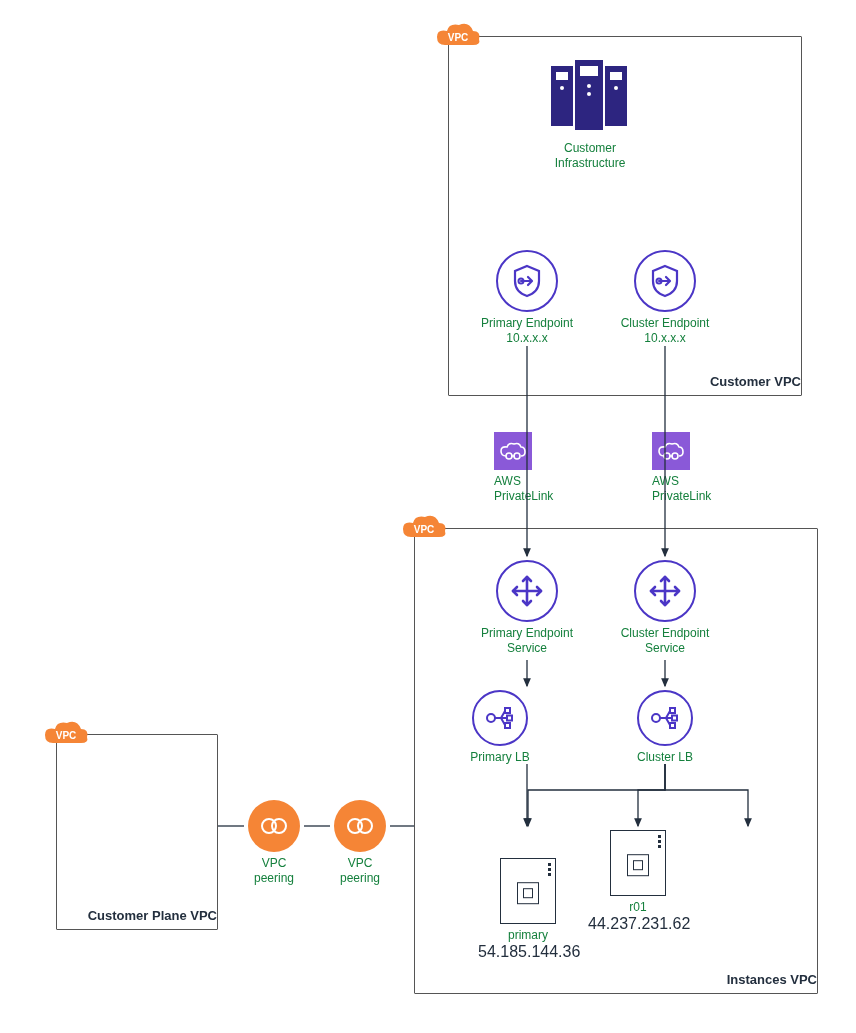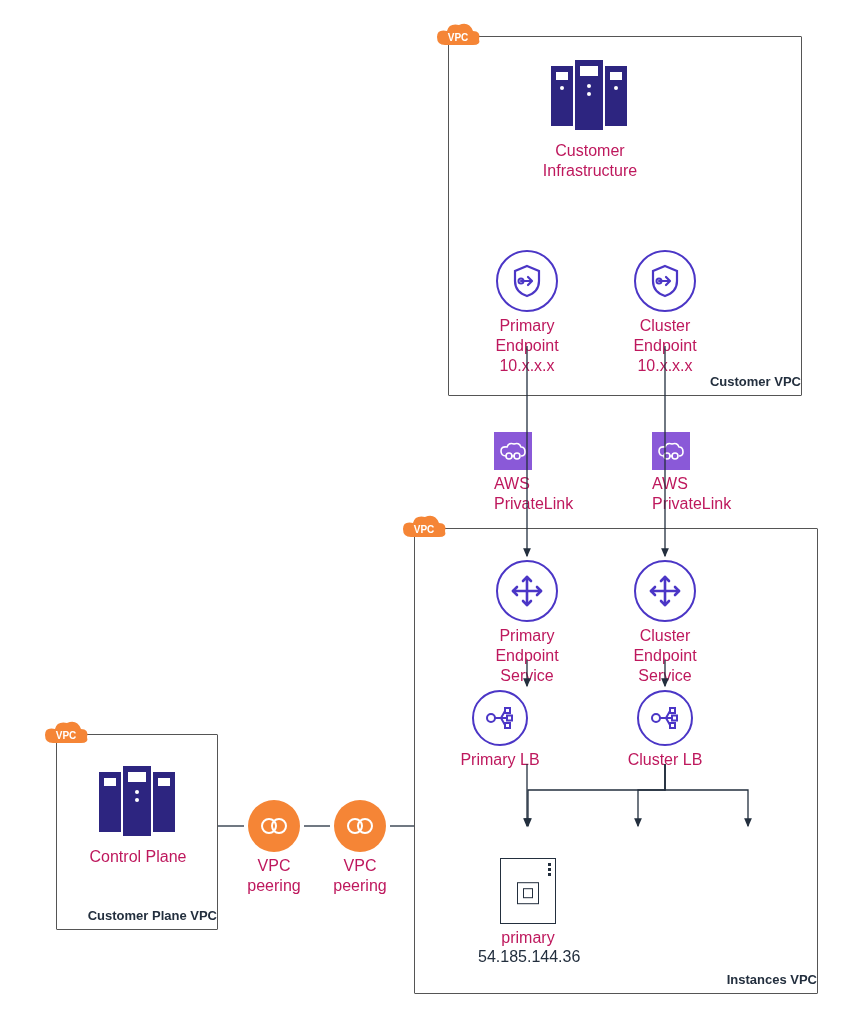--- a/index.html
+++ b/index.html
@@ -35,23 +35,23 @@
     text-align: right;
     font-weight: 700;
     font-size: 13px;
   }
   .node {
     position: absolute;
     text-align: center;
   }
   .node-label {
     margin-top: 4px;
-    font-size: 16px;
+    font-size: 12px;
     line-height: 1.25;
-    color: #be185d;
+    color: #15803d;
   }
   .node-sub {
     font-size: 16px;
     color: #232f3e;
   }
   
   .endpoint-circle {
     width: 58px; height: 58px;
     border: 2.5px solid #4b36c6;
     border-radius: 50%;
@@ -263,48 +263,43 @@
       <div class="dots">
           <span></span>
           <span></span>
           <span></span>
         </div>
         <div class="cpu"></div>
     </div>
     <div class="node-label">primary</div>
     <div class="node-sub">54.185.144.36</div>
   </div>
+  <div class="node" style="left:588px; top:830px; width:100px;">
+    <div class="instance-box">
+      <div class="dots">
+          <span></span>
+          <span></span>
+          <span></span>
+        </div>
+        <div class="cpu"></div>
+    </div>
+    <div class="node-label">r01</div>
+    <div class="node-sub">44.237.231.62</div>
+  </div>
 
   <div class="vpc-box" style="left:56px; top:734px; width:162px; height:196px;">
     <div class="vpc-badge">
       <svg viewBox="0 0 46 30">
           <path d="M10 22 Q2 22 2 14 Q2 6 12 8 Q14 0 24 2 Q34 -2 38 8 Q46 8 44 16 Q46 22 38 22 Z" fill="#f58536"></path>
           <text x="23" y="18" text-anchor="middle" font-size="10" font-weight="700" fill="#fff">VPC</text>
         </svg>
     </div>
     <div class="vpc-title">Customer Plane VPC</div>
   </div>
 
-  <div class="node" style="left:86px; top:766px; width:104px;">
-    <svg width="78" height="74" viewBox="0 0 78 74">
-      <g fill="#2d2580">
-        <rect x="0" y="6" width="22" height="60"></rect>
-        <rect x="24" y="0" width="28" height="70"></rect>
-        <rect x="54" y="6" width="22" height="60"></rect>
-      </g>
-      <g fill="#fff">
-        <rect x="29" y="6" width="18" height="10"></rect>
-        <rect x="5" y="12" width="12" height="8"></rect>
-        <rect x="59" y="12" width="12" height="8"></rect>
-        <circle cx="38" cy="26" r="2"></circle>
-          <circle cx="38" cy="34" r="2"></circle>
-      </g>
-    </svg>
-    <div class="node-label">Control Plane</div>
-  </div>
 
   <div class="node" style="left:244px; top:800px; width:60px;">
     <div class="peer-circle">
       <svg width="32" height="32" viewBox="0 0 32 32">
           <g fill="none" stroke="#fff" stroke-width="2">
         <ellipse cx="11" cy="16" rx="7" ry="7"></ellipse>
             <ellipse cx="21" cy="16" rx="7" ry="7"></ellipse>
       </g>
         </svg>
     </div>

